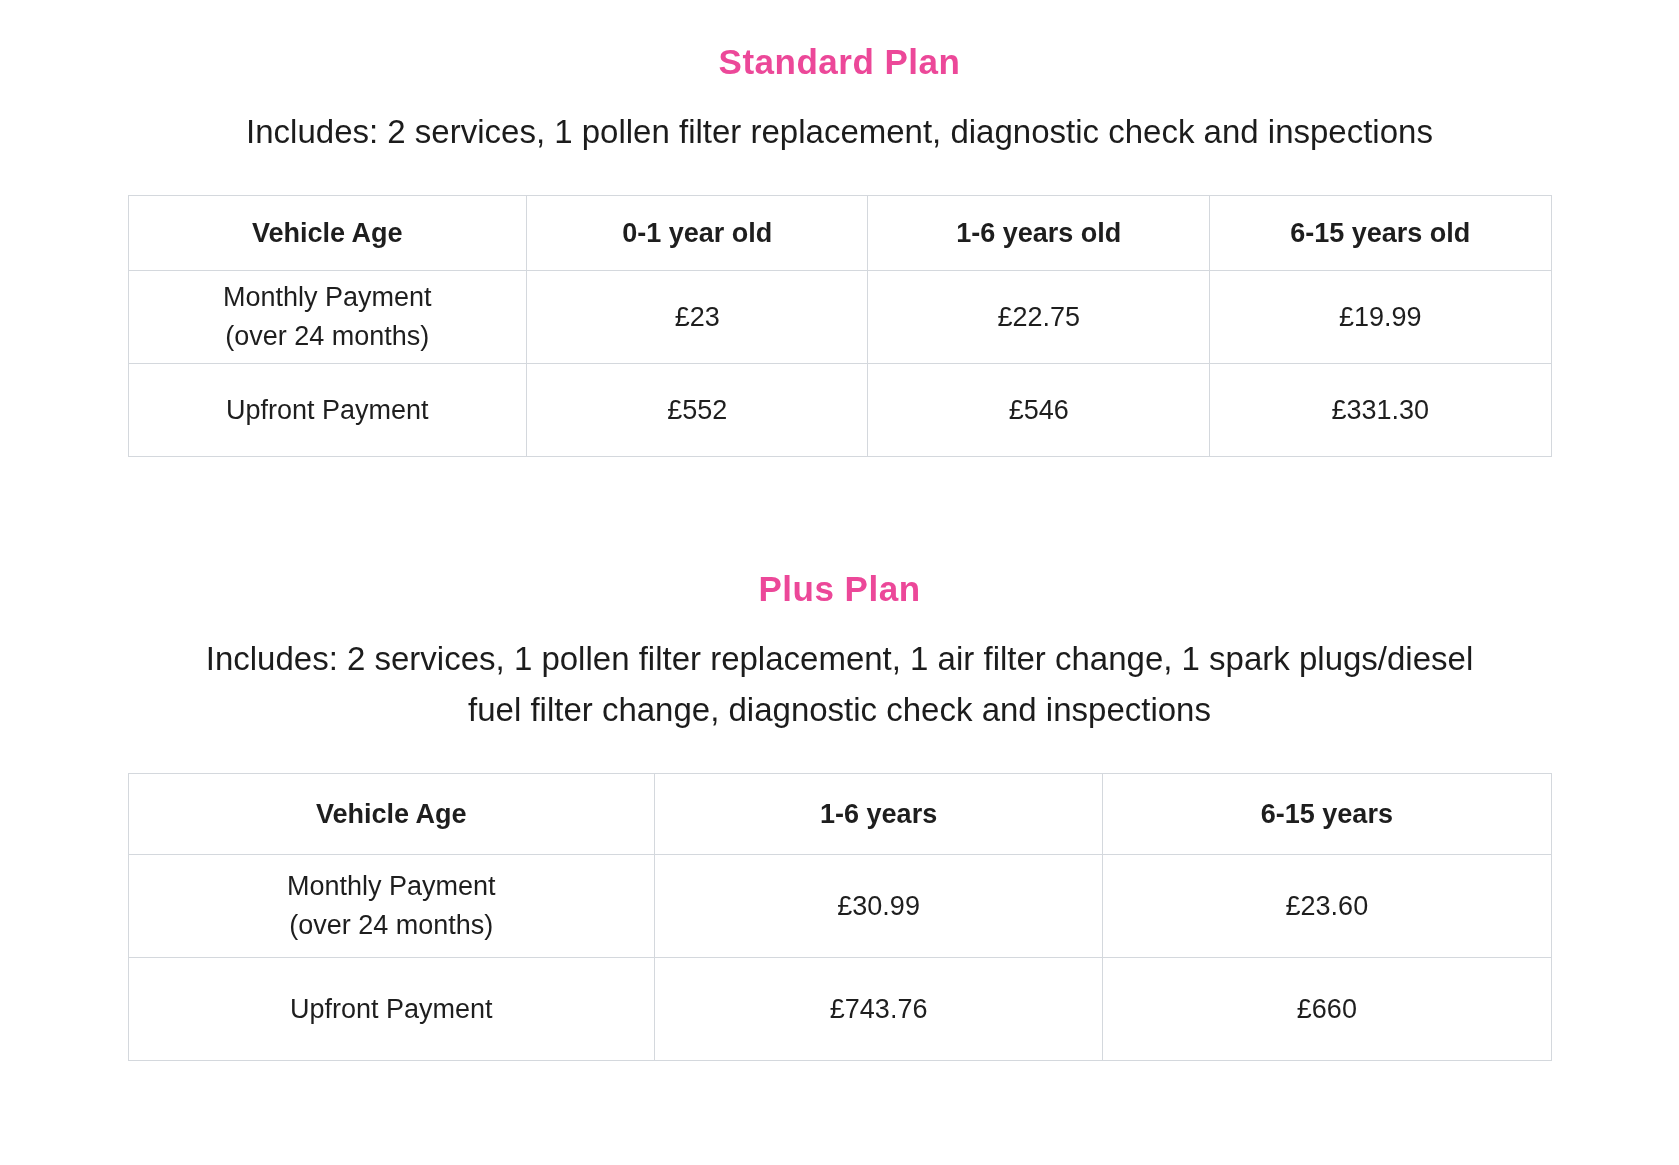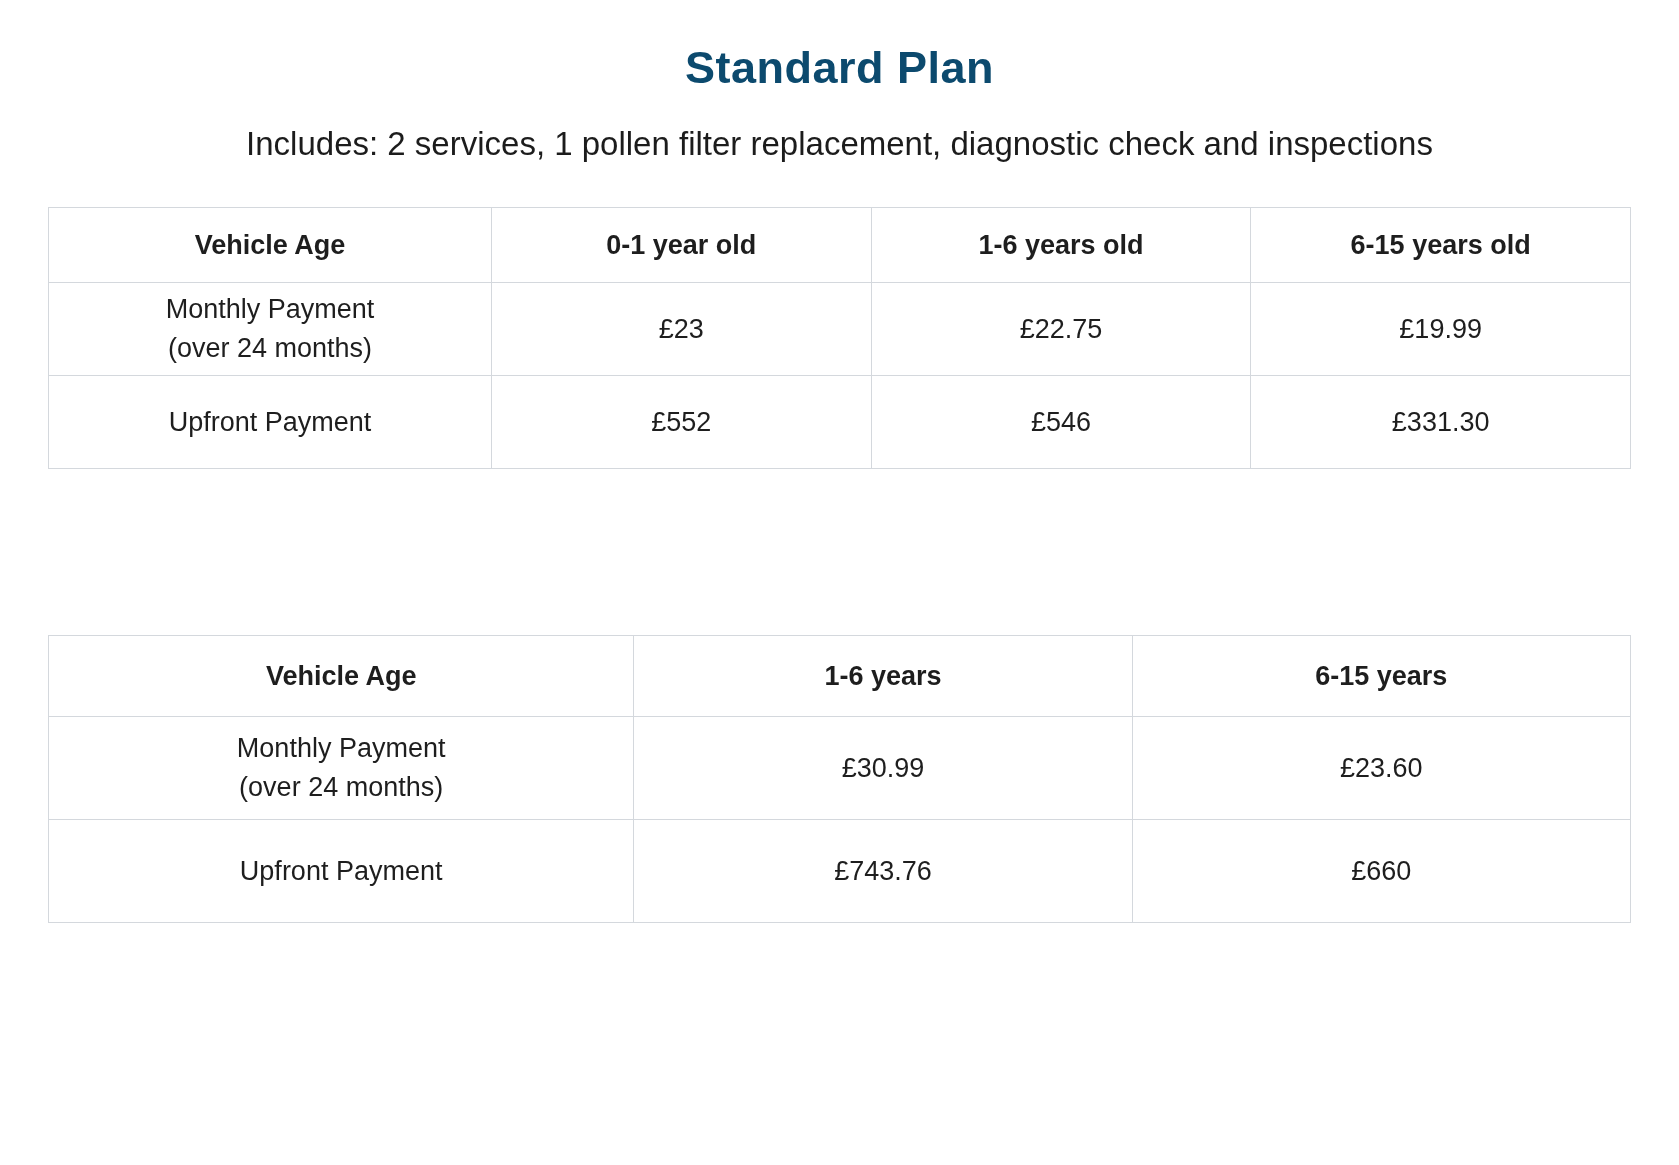--- a/index.html
+++ b/index.html
@@ -14,41 +14,41 @@
     color: #1e1e1e;
     -webkit-font-smoothing: antialiased;
   }
   .section {
     text-align: center;
   }
   .section-standard { padding-top: 42px; }
   .section-plus { padding-top: 112px; }
   .section-title {
     margin: 0;
-    font-size: 45px;
+    font-size: 35px;
     font-weight: 700;
     letter-spacing: 0.5px;
-    color: #0c4a6e;
+    color: #ec4899;
   }
   .section-desc {
     margin: 24px auto 0;
     font-size: 33px;
     font-weight: 400;
     color: #1c1c1c;
     line-height: 1.55;
     max-width: 1420px;
     text-align: center;
   }
   .section-plus .section-desc {
     max-width: 1310px;
   }
   table.plan-table {
     border-collapse: collapse;
-    width: 1583px;
-    margin: 38px auto 16px;
+    width: 1424px;
+    margin: 38px auto 0;
     table-layout: fixed;
   }
   .plan-table th,
   .plan-table td {
     border: 1px solid #d4d8dd;
     text-align: center;
     vertical-align: middle;
     font-size: 27px;
     padding: 6px 10px;
     background: #ffffff;
@@ -112,21 +112,23 @@
         </td>
         <td>£552</td>
         <td>£546</td>
         <td>£331.30</td>
       </tr>
     </tbody>
   </table>
 </section>
 
 <section class="section section-plus">
+  <h1 class="section-title">Plus Plan</h1>
 
+  <p class="section-desc">Includes: 2 services, 1 pollen filter replacement, 1 air filter change, 1 spark plugs/diesel fuel filter change, diagnostic check and inspections</p>
 
   <table class="plan-table t-plus">
     <colgroup>
       <col class="c0">
         <col class="c1">
         <col class="c2">
     </colgroup>
     <thead>
       <tr>
         <th>Vehicle Age</th>

